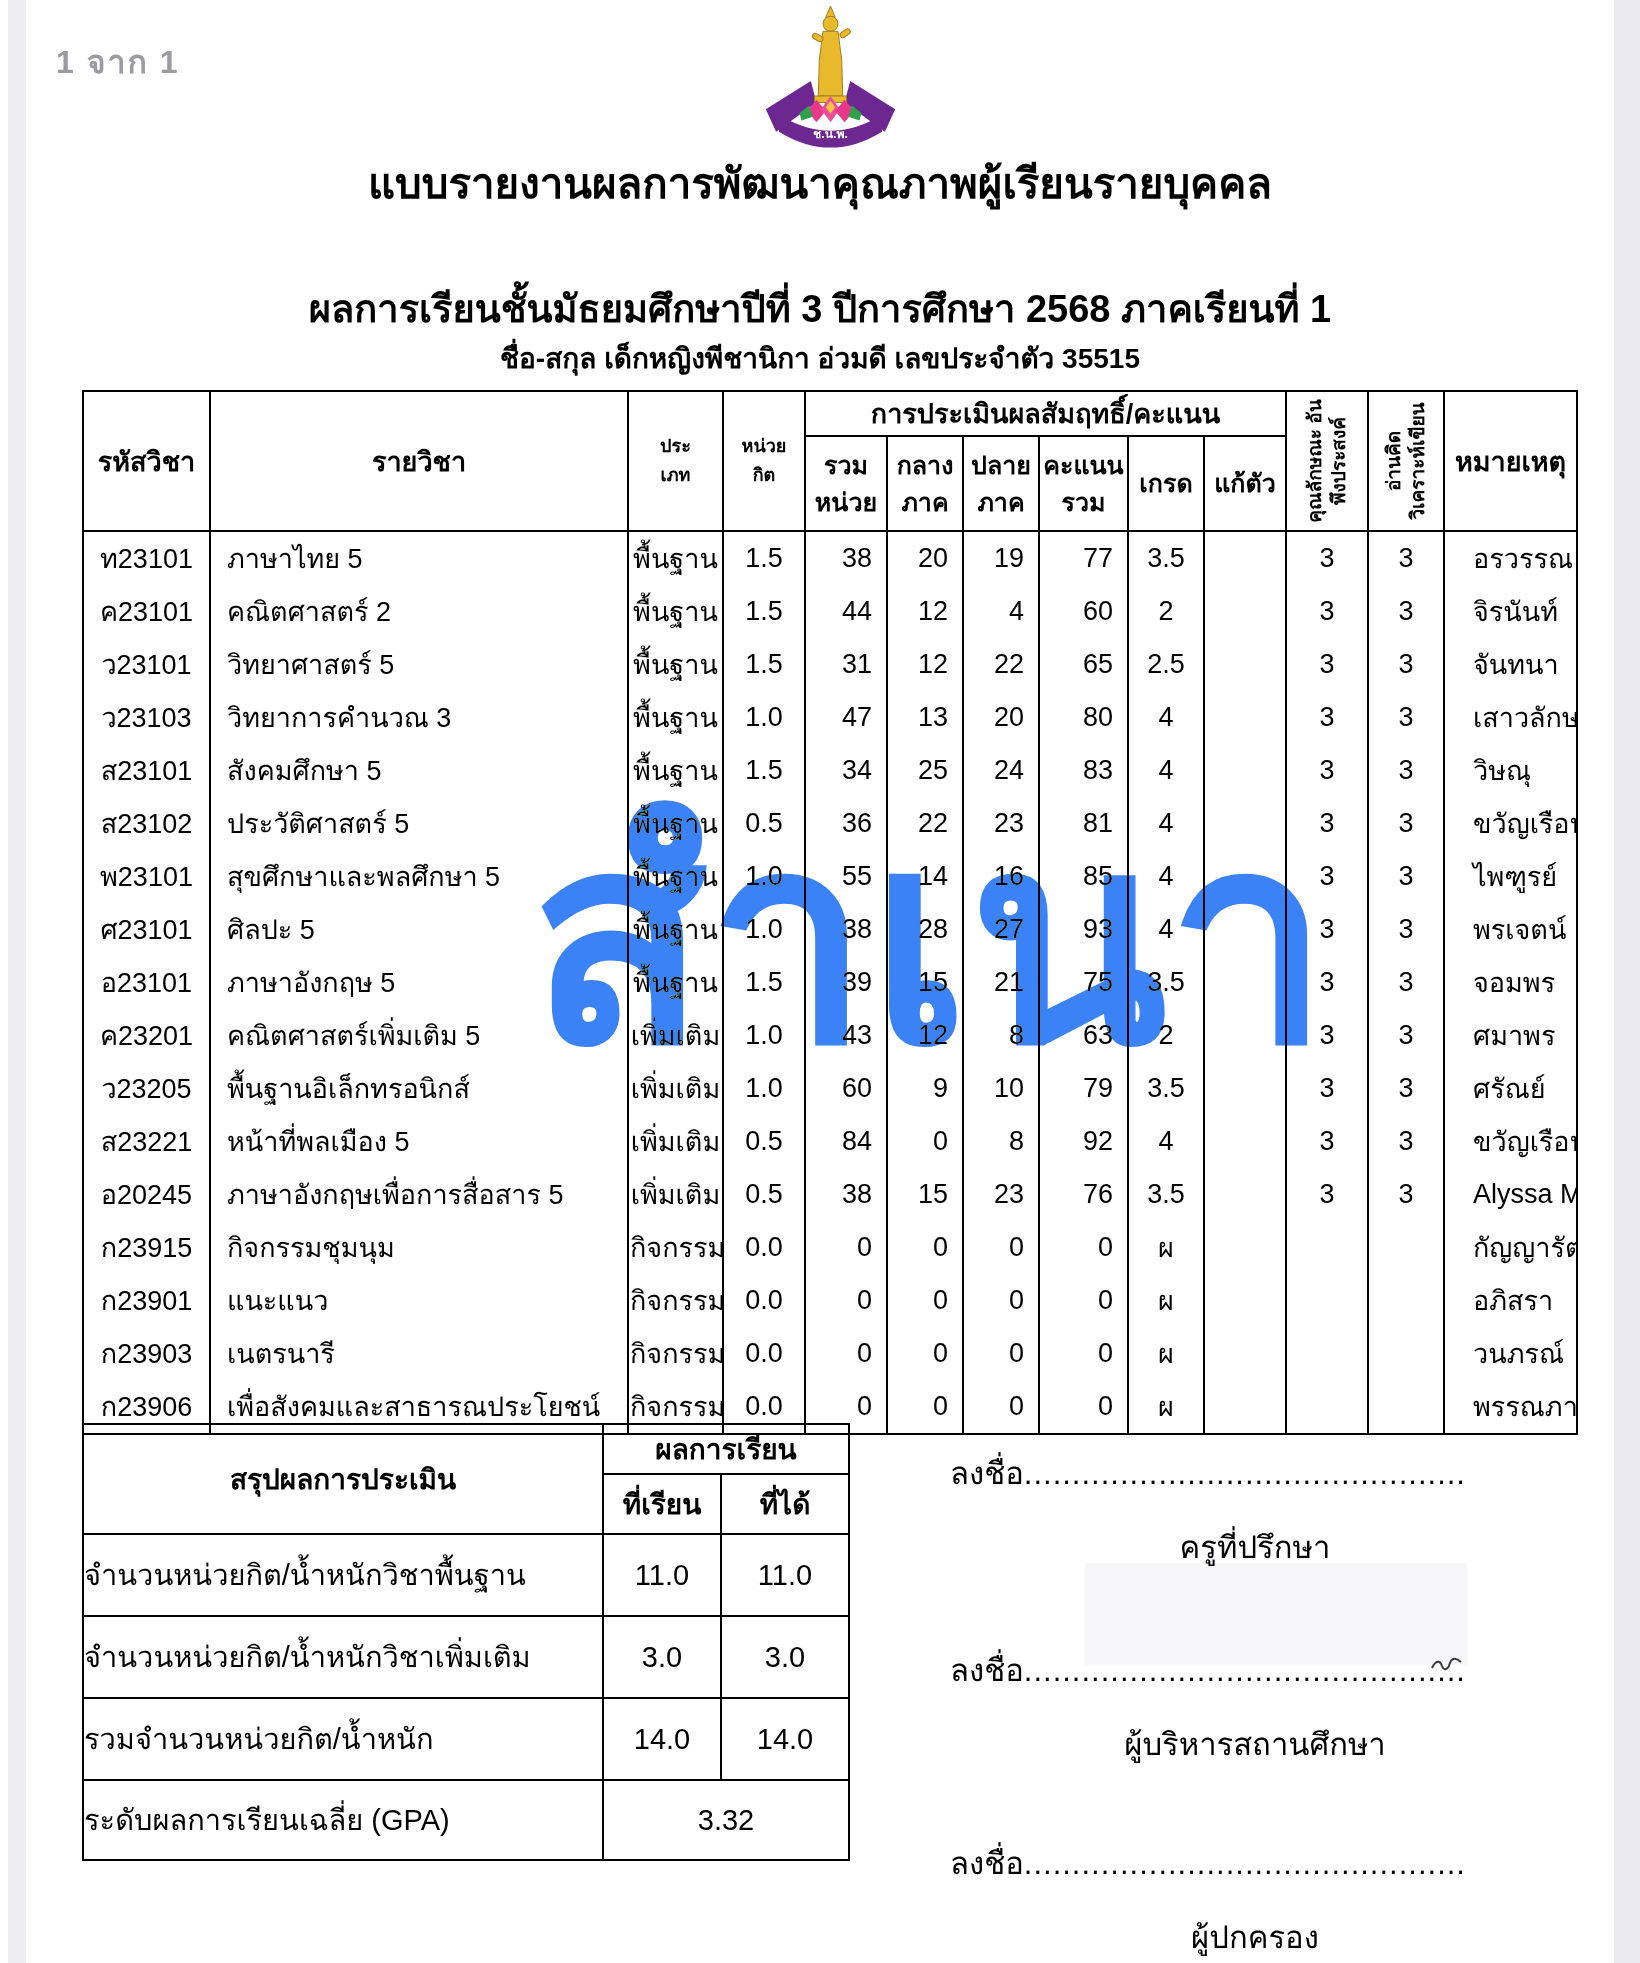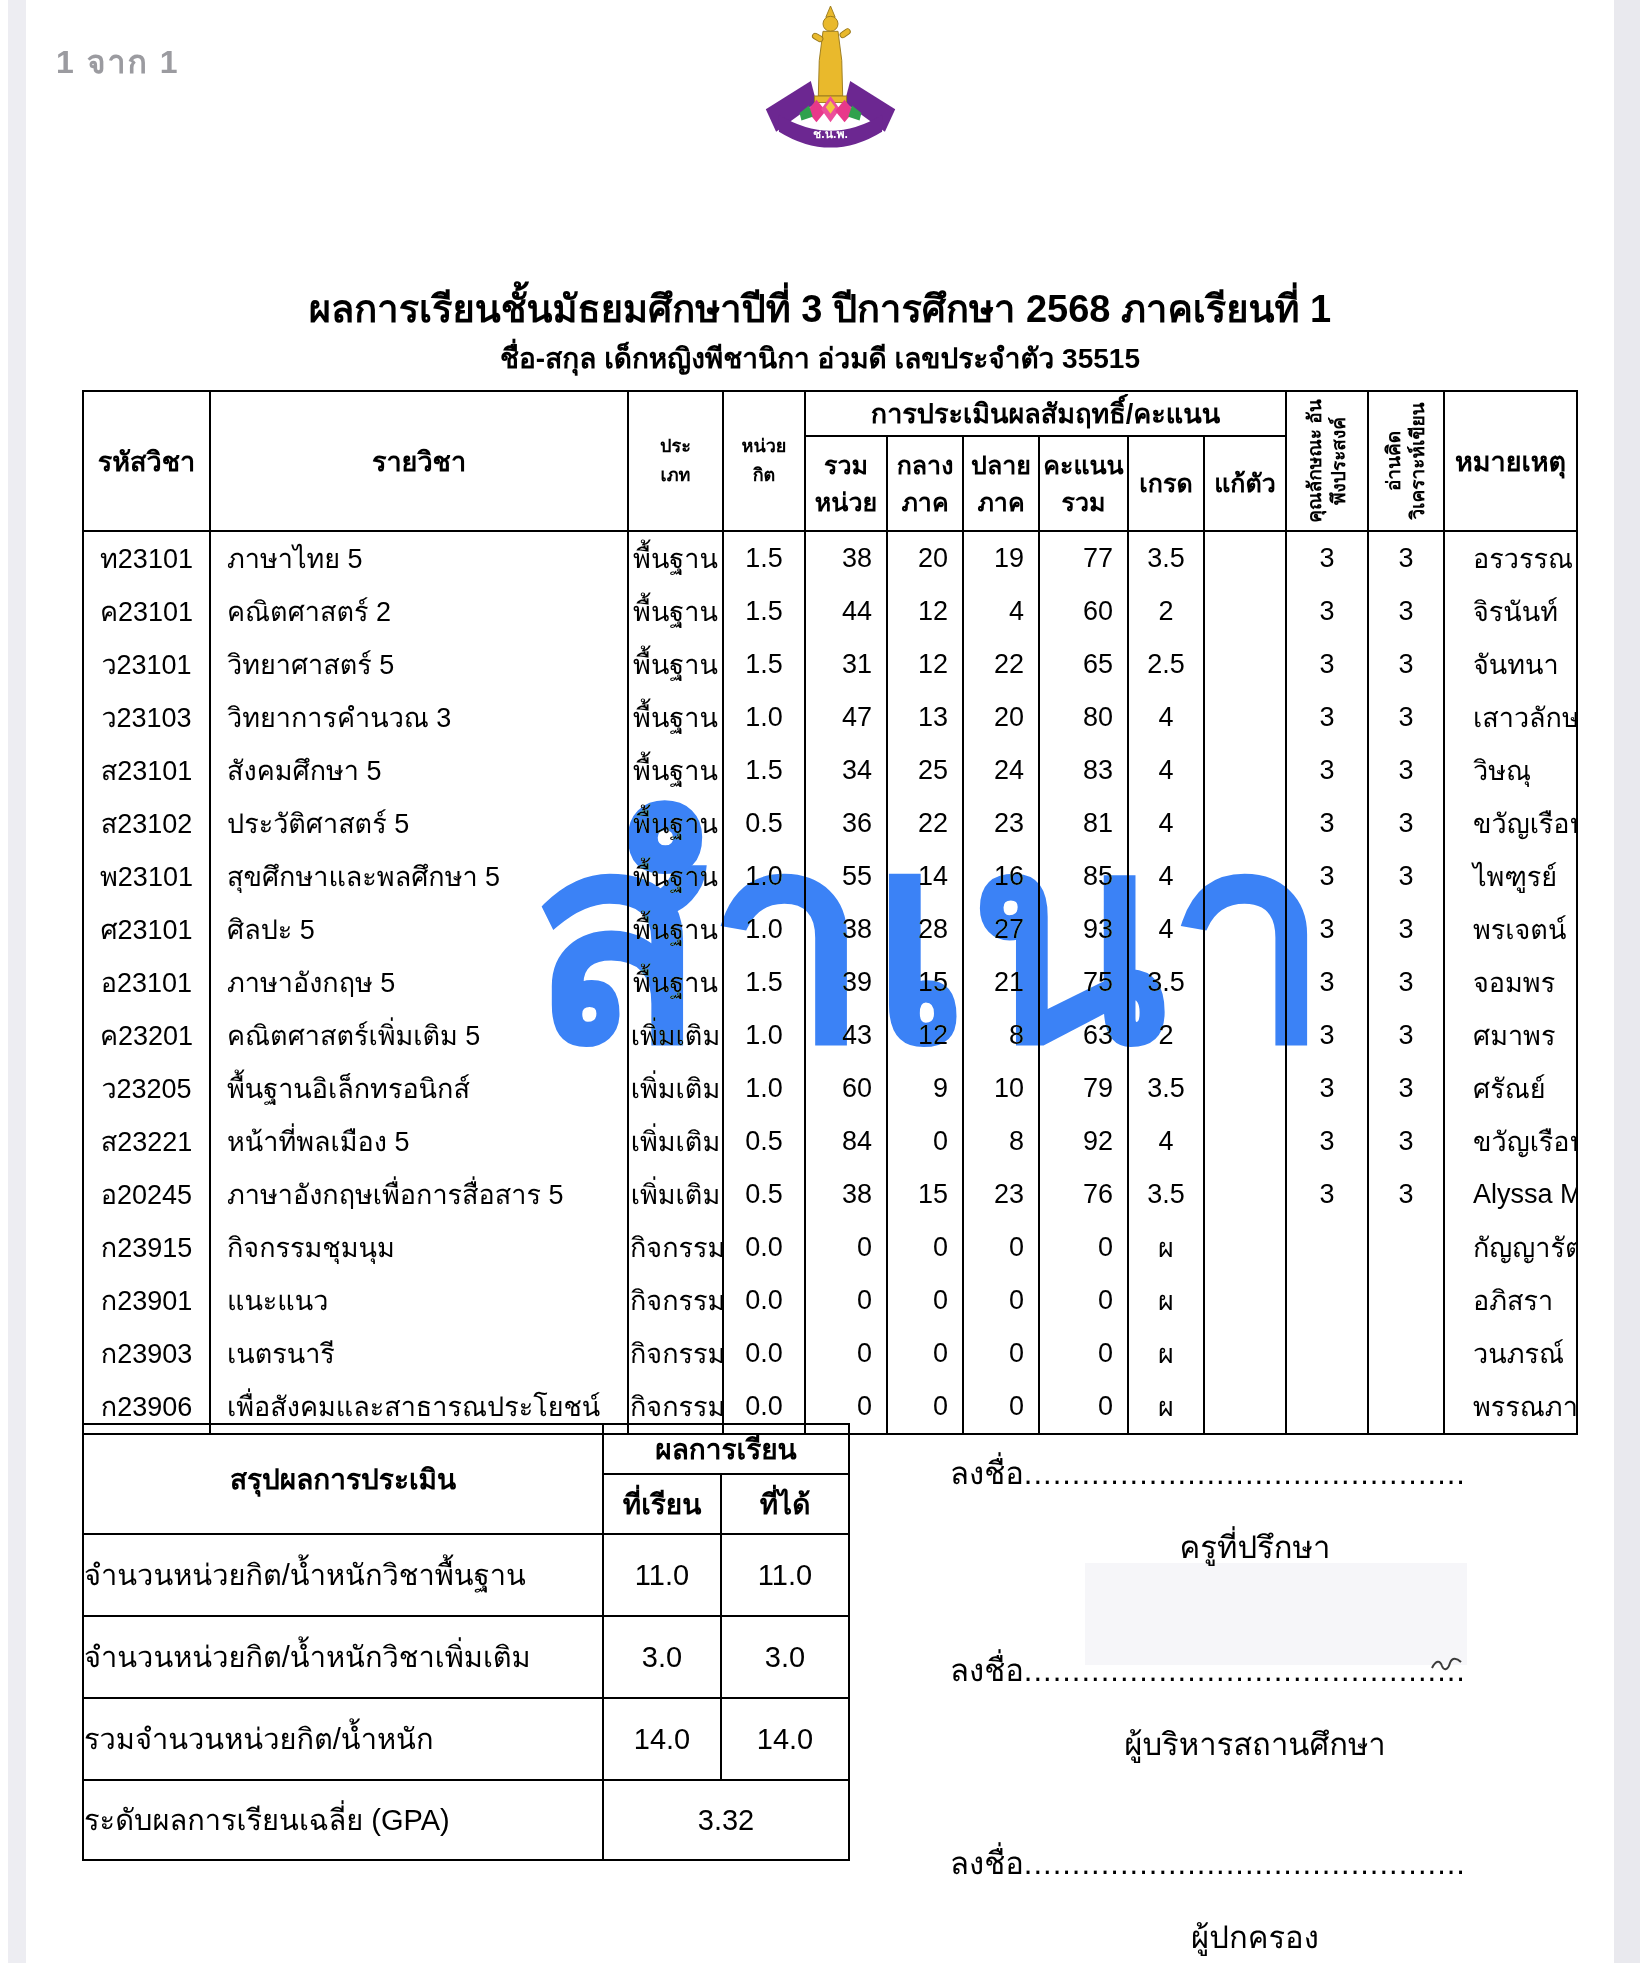--- a/index.html
+++ b/index.html
@@ -92,20 +92,21 @@
       <polygon points="90,112 100,100 110,112 100,124" fill="#E8388A"></polygon>
       <polygon points="52,114 62,106 66,118 54,122" fill="#2FA14D"></polygon>
       <polygon points="118,114 108,106 104,118 116,122" fill="#2FA14D"></polygon>
       <polygon points="85,101 90,108 85,115 80,108" fill="#F3C73F"></polygon>
     </g>
 
     <path d="M30,116 Q85,150 140,116 L140,134 Q85,168 30,134 Z" fill="#6C2791"></path>
     <text x="85" y="141" text-anchor="middle" font-size="13" font-weight="bold" fill="#ffffff">ช.น.พ.</text>
   </svg>
 
+  <div class="hdr" id="title1">แบบรายงานผลการพัฒนาคุณภาพผู้เรียนรายบุคคล</div>
   <div class="hdr" id="title3">ผลการเรียนชั้นมัธยมศึกษาปีที่ 3  ปีการศึกษา 2568  ภาคเรียนที่ 1</div>
   <div class="hdr" id="studentLine">ชื่อ-สกุล  เด็กหญิงพีชานิกา  อ่วมดี  เลขประจำตัว 35515</div>
 
   <table class="main-table">
     <colgroup>
       <col style="width:127px">
         <col style="width:418px">
         <col style="width:95px">
         <col style="width:82px">
       <col style="width:82px">

